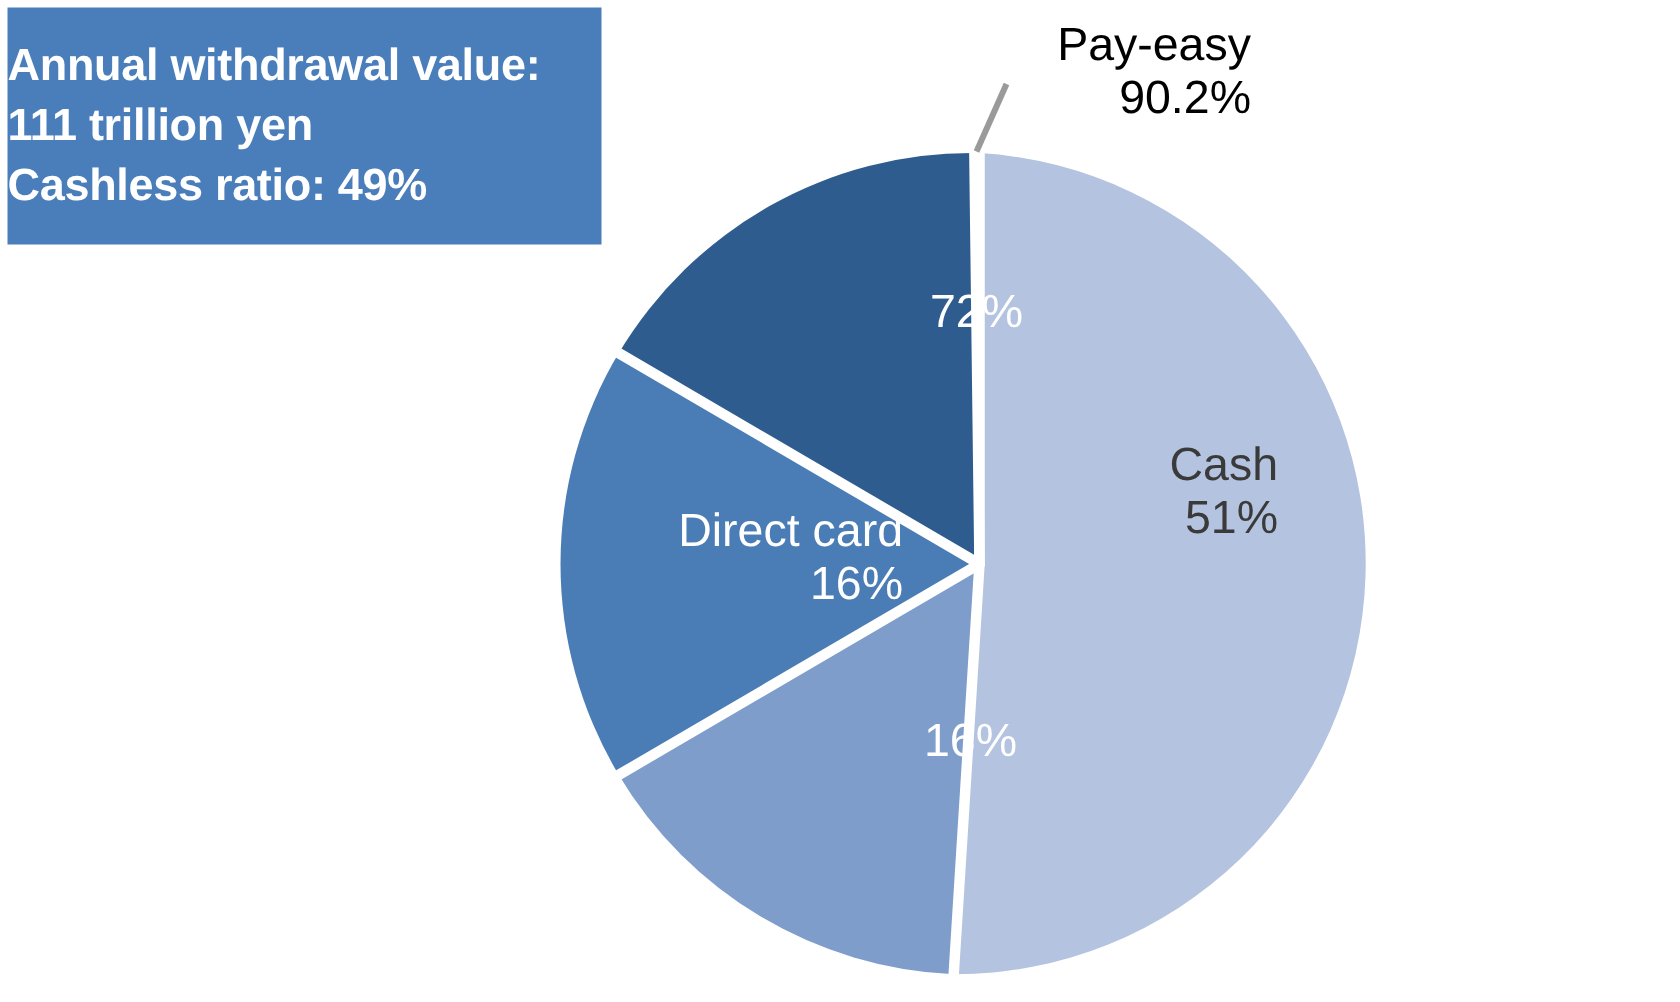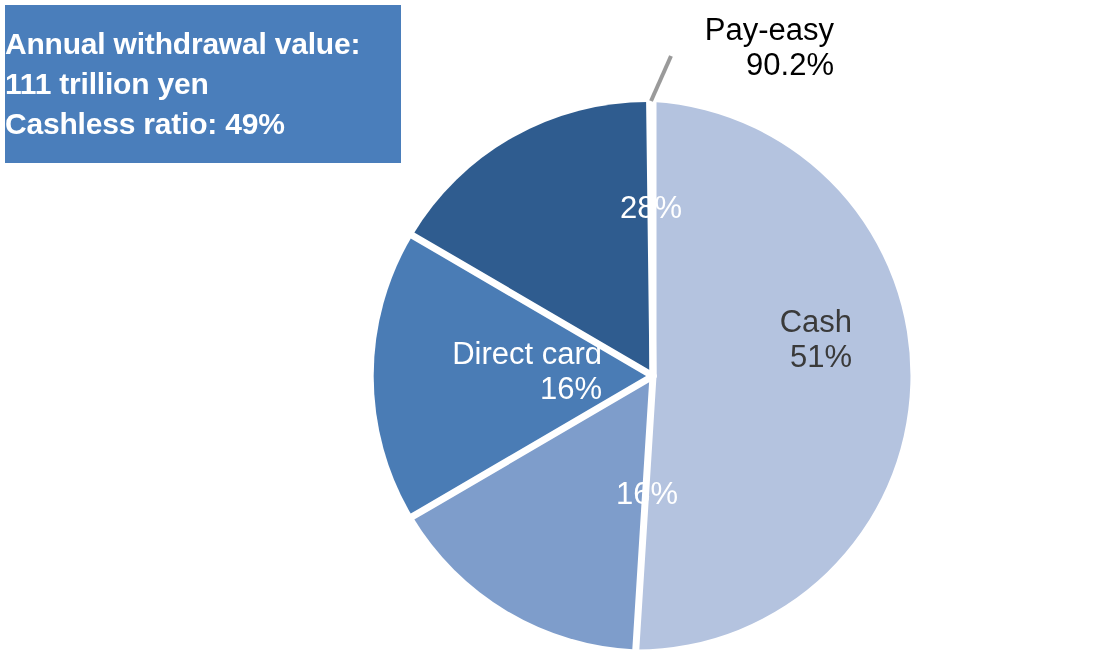--- a/index.html
+++ b/index.html
@@ -52,21 +52,21 @@
     position: absolute;
     text-align: right;
     font-size: 31px;
     line-height: 1.13;
     font-weight: normal;
     white-space: nowrap;
     pointer-events: none;
   }
   .slice-label .l1, .slice-label .l2 { display: block; }
   .lab-white { color: #ffffff; }
-  .lab-dark  { color: #3a3a3a; margin-top: 12px; }
+  .lab-dark  { color: #3a3a3a; }
   .lab-black { color: #000000; }
 
   #label-cash          { left: 662px; top: 292px; width: 190px; }
   #label-credit-card   { left: 448px; top: 476px; width: 230px; }
   #label-direct-debit  { left: 378px; top: 336px; width: 224px; }
   #label-bank-transfer { left: 446px; top: 190px; width: 236px; }
   #label-pay-easy      { left: 648px; top: 12px;  width: 186px; }
 </style>
 </head>
 <body>
@@ -112,21 +112,21 @@
   <div class="slice-label lab-white" id="label-credit-card">
     <span class="l2">16%</span>
   </div>
 
   <div class="slice-label lab-white" id="label-direct-debit">
     <span class="l1">Direct card</span>
     <span class="l2">16%</span>
   </div>
 
   <div class="slice-label lab-white" id="label-bank-transfer">
-    <span class="l2">28%</span>
+    <span class="l2">72%</span>
   </div>
 
   <div class="slice-label lab-black" id="label-pay-easy">
     <span class="l1">Pay-easy</span>
     <span class="l2">90.2%</span>
   </div>
 
 </div>
 
 </body></html>

